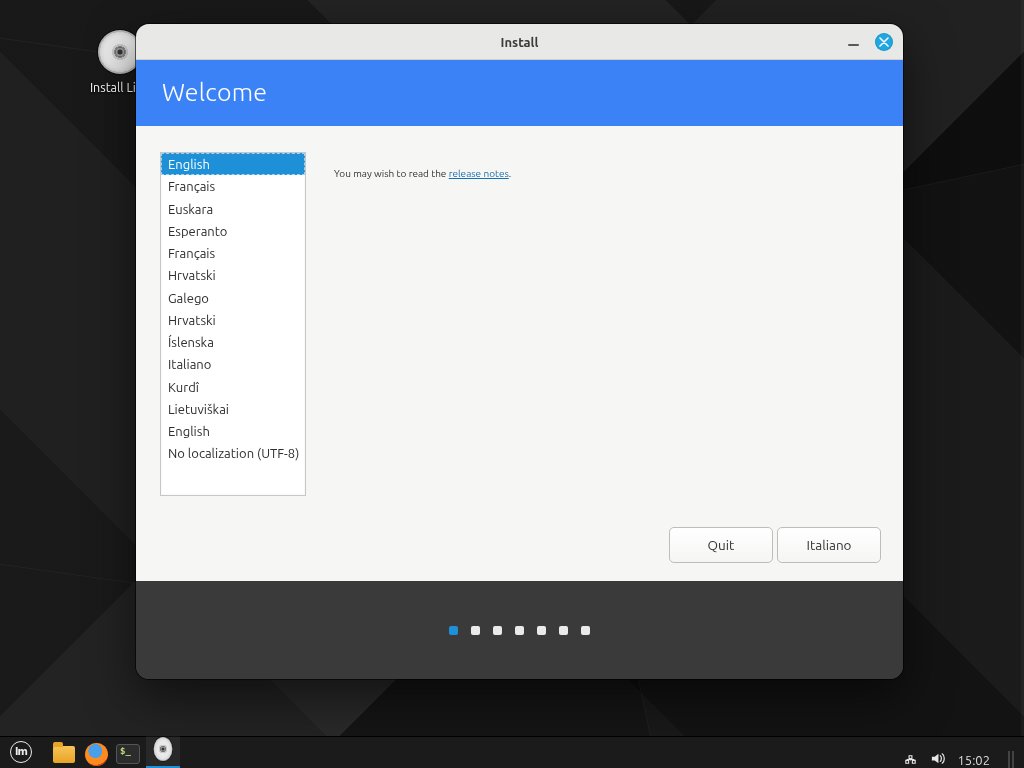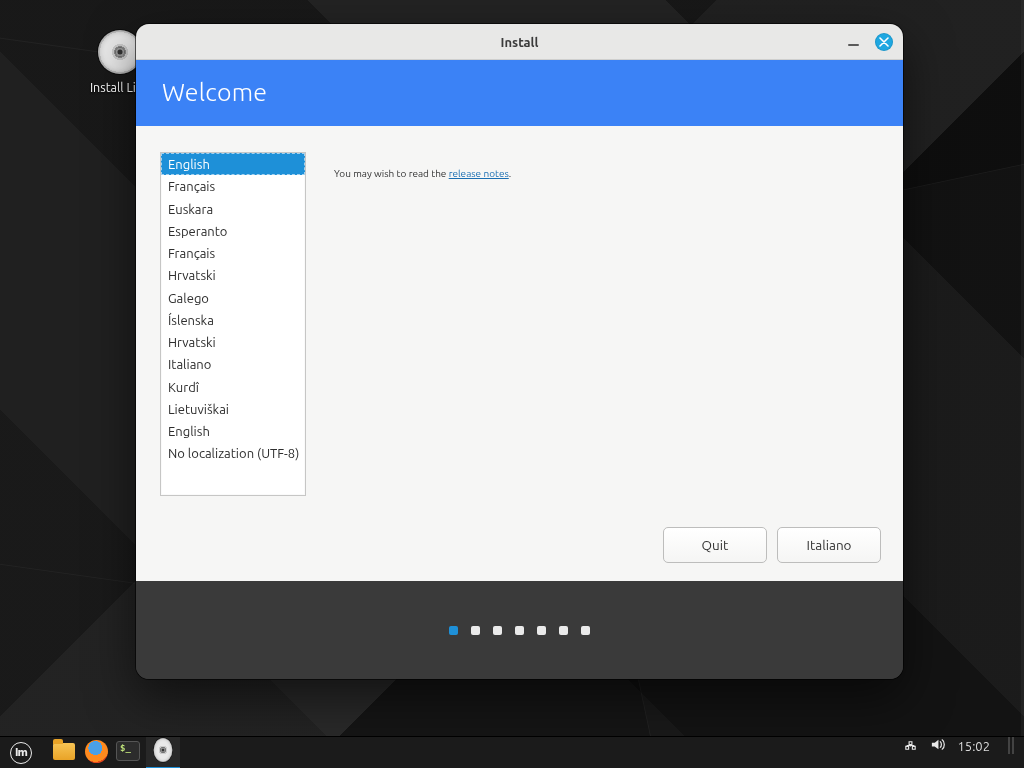--- a/index.html
+++ b/index.html
@@ -71,40 +71,40 @@
   .lang-scroll { position:absolute; inset:0; overflow-y:auto; scrollbar-width:thin; }
   .lang-scroll::-webkit-scrollbar { width:7px; }
   .lang-scroll::-webkit-scrollbar-thumb { background:#c3c3c3; border-radius:3px; }
   .lang-item { padding: 3px 7px; font-size: 13px; color:#2e2e2e; cursor:default; white-space:nowrap; line-height:1.25; }
   .lang-item.selected { background:#1e90d8; color:#fff; outline:1px dashed rgba(255,255,255,.6); outline-offset:-1px;}
 
   .body-text { padding-top: 16px; font-size:10px; color:#333; }
   .body-text a { color:#1b6fb3; text-decoration: underline; }
 
   .button-row {
-    position:absolute; right:22px; bottom:18px; display:flex; gap:10px;align-items:center;
+    position:absolute; right:22px; bottom:18px; display:flex; gap:4px;align-items:center;
   }
   .btn {
     min-width:104px; height:36px; padding:0 22px; border:1px solid #bdbdbc; border-radius:5px;
     background: linear-gradient(#ffffff, #f5f5f4); font-size:13.5px; color:#333;
     display:flex; align-items:center; justify-content:center;
   }
   .btn.disabled { color:#9a9a99; }
 
   .footer {
     flex:1; background:#3a3a3a; display:flex; align-items:center; justify-content:center;
   }
   .dots { display:flex; gap:13px; }
   .dot { width:9px; height:9px; border-radius:2px; background:#eaeaea; }
   .dot.active { background:#1e90d8; }
 
   
   .taskbar {
     position:absolute; left:0; right:0; bottom:0; height:32px; background:#1b1b1b;
-    display:flex; align-items:flex-start; color:#ddd; padding:0 6px 0 0;
+    display:flex; align-items:flex-end; color:#ddd; padding:12px 6px 0 0;
     border-top:1px solid #000;
   }
   .menu-btn {
     width:42px; height:32px; display:flex; align-items:center; justify-content:center;
   }
   .mint-logo {
     width:22px; height:22px; border-radius:50%; border:1.6px solid #eaeaea; position:relative;
   }
   .mint-logo::before {
     content:"lm"; position:absolute; inset:0; display:flex; align-items:center; justify-content:center;
@@ -163,22 +163,22 @@
   <div class="content">
     <div class="lang-box">
       <div class="lang-scroll" id="lang-scroll">
           <div class="lang-item selected">English</div>
           <div class="lang-item">Français</div>
           <div class="lang-item">Euskara</div>
           <div class="lang-item">Esperanto</div>
           <div class="lang-item">Français</div>
           <div class="lang-item">Hrvatski</div>
           <div class="lang-item">Galego</div>
+          <div class="lang-item">Hrvatski</div>
           <div class="lang-item">Íslenska</div>
-          <div class="lang-item">Hrvatski</div>
           <div class="lang-item">Italiano</div>
           <div class="lang-item">Kurdî</div>
           <div class="lang-item">Lietuviškai</div>
           <div class="lang-item">English</div>
           <div class="lang-item">No localization (UTF-8)</div>
         </div>
     </div>
     <div class="body-text">
       <span>You may wish to read the </span><a href="#">release notes</a><span>.</span>
     </div>

